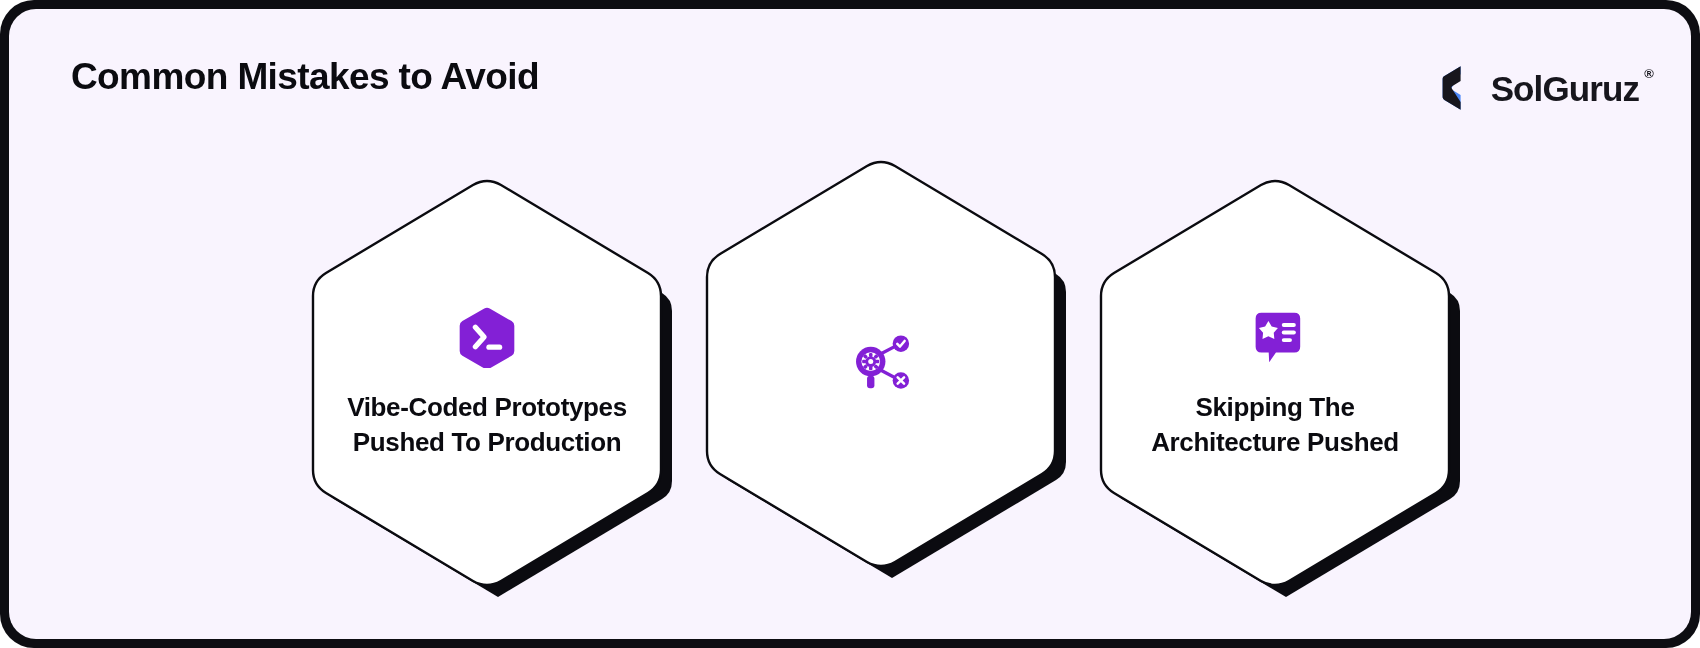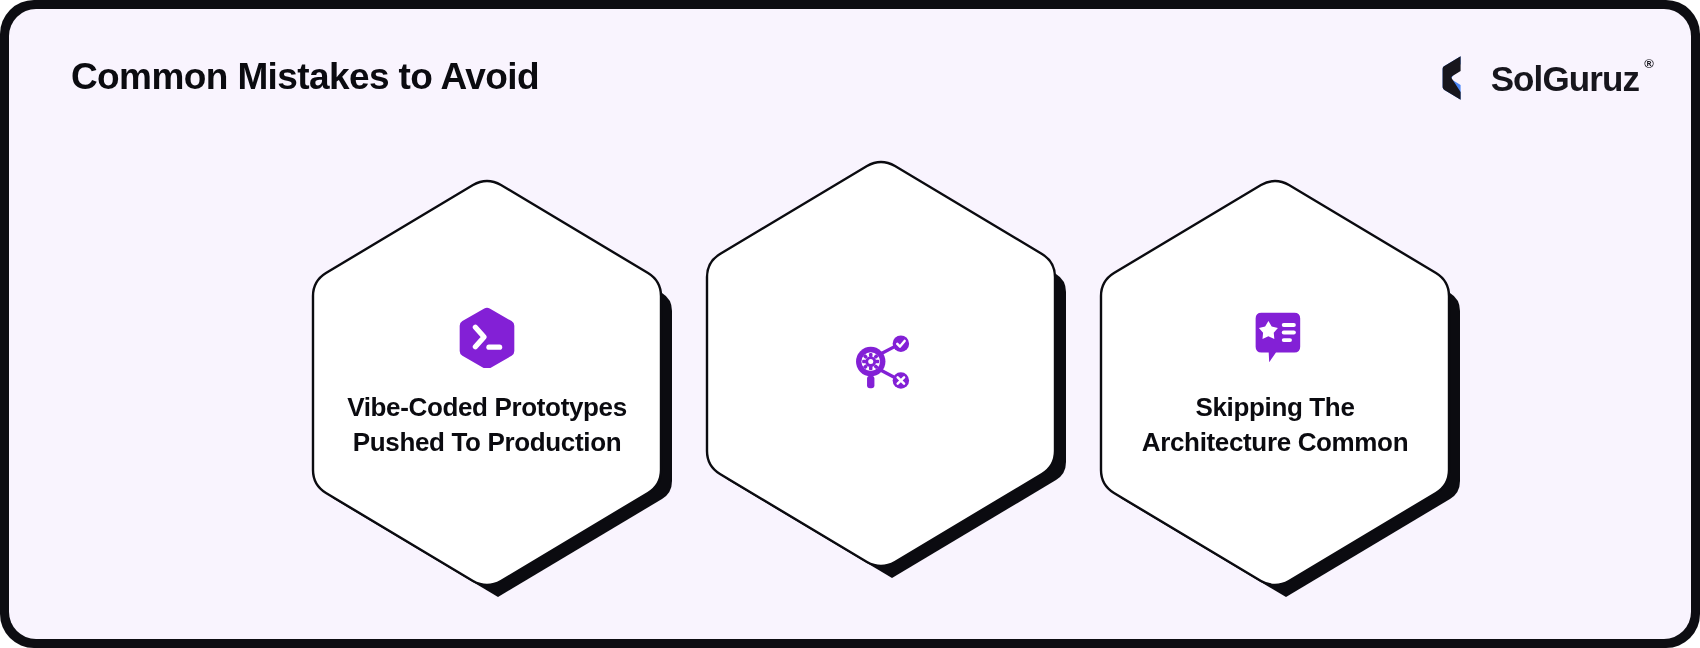--- a/index.html
+++ b/index.html
@@ -42,21 +42,21 @@
     font-size: 37px;
     font-weight: 700;
     letter-spacing: -0.6px;
     color: #0b0b10;
     white-space: nowrap;
   }
 
   #brand-logo {
     position: absolute;
     right: 52px;
-    top: 46px;
+    top: 56px;
     display: flex;
     align-items: center;
     gap: 9px;
   }
   #brand-logo .mark {
     display: block;
     width: 42px;
     height: 46px;
     flex: 0 0 auto;
   }
@@ -228,19 +228,19 @@
             <svg viewBox="0 0 64 64">
               <path d="M12 13 Q12 7 18 7 L52 7 Q58 7 58 13 L58 42 Q58 48 52 48 L33 48 L26 58 L25.5 48 L18 48 Q12 48 12 42 Z" fill="#8320d6"></path>
               <path d="M25.2 15.6 L28.6 21.2 L35 22.6 L30.7 27.5 L31.3 34 L25.2 31.3 L19.1 34 L19.7 27.5 L15.4 22.6 L21.8 21.2 Z" fill="#ffffff"></path>
               <g fill="#ffffff">
                 <rect x="39" y="17.6" width="14.5" height="4" rx="2"></rect>
                 <rect x="39" y="25.4" width="14.5" height="4" rx="2"></rect>
                 <rect x="39" y="33.2" width="10.5" height="4" rx="2"></rect>
               </g>
             </svg>
           </div>
-          <div class="label">Skipping The Architecture Common</div>
+          <div class="label">Skipping The Architecture Pushed</div>
         </div>
       </div>
 
     </div>
   </div>
 </div>
 
 </body></html>

